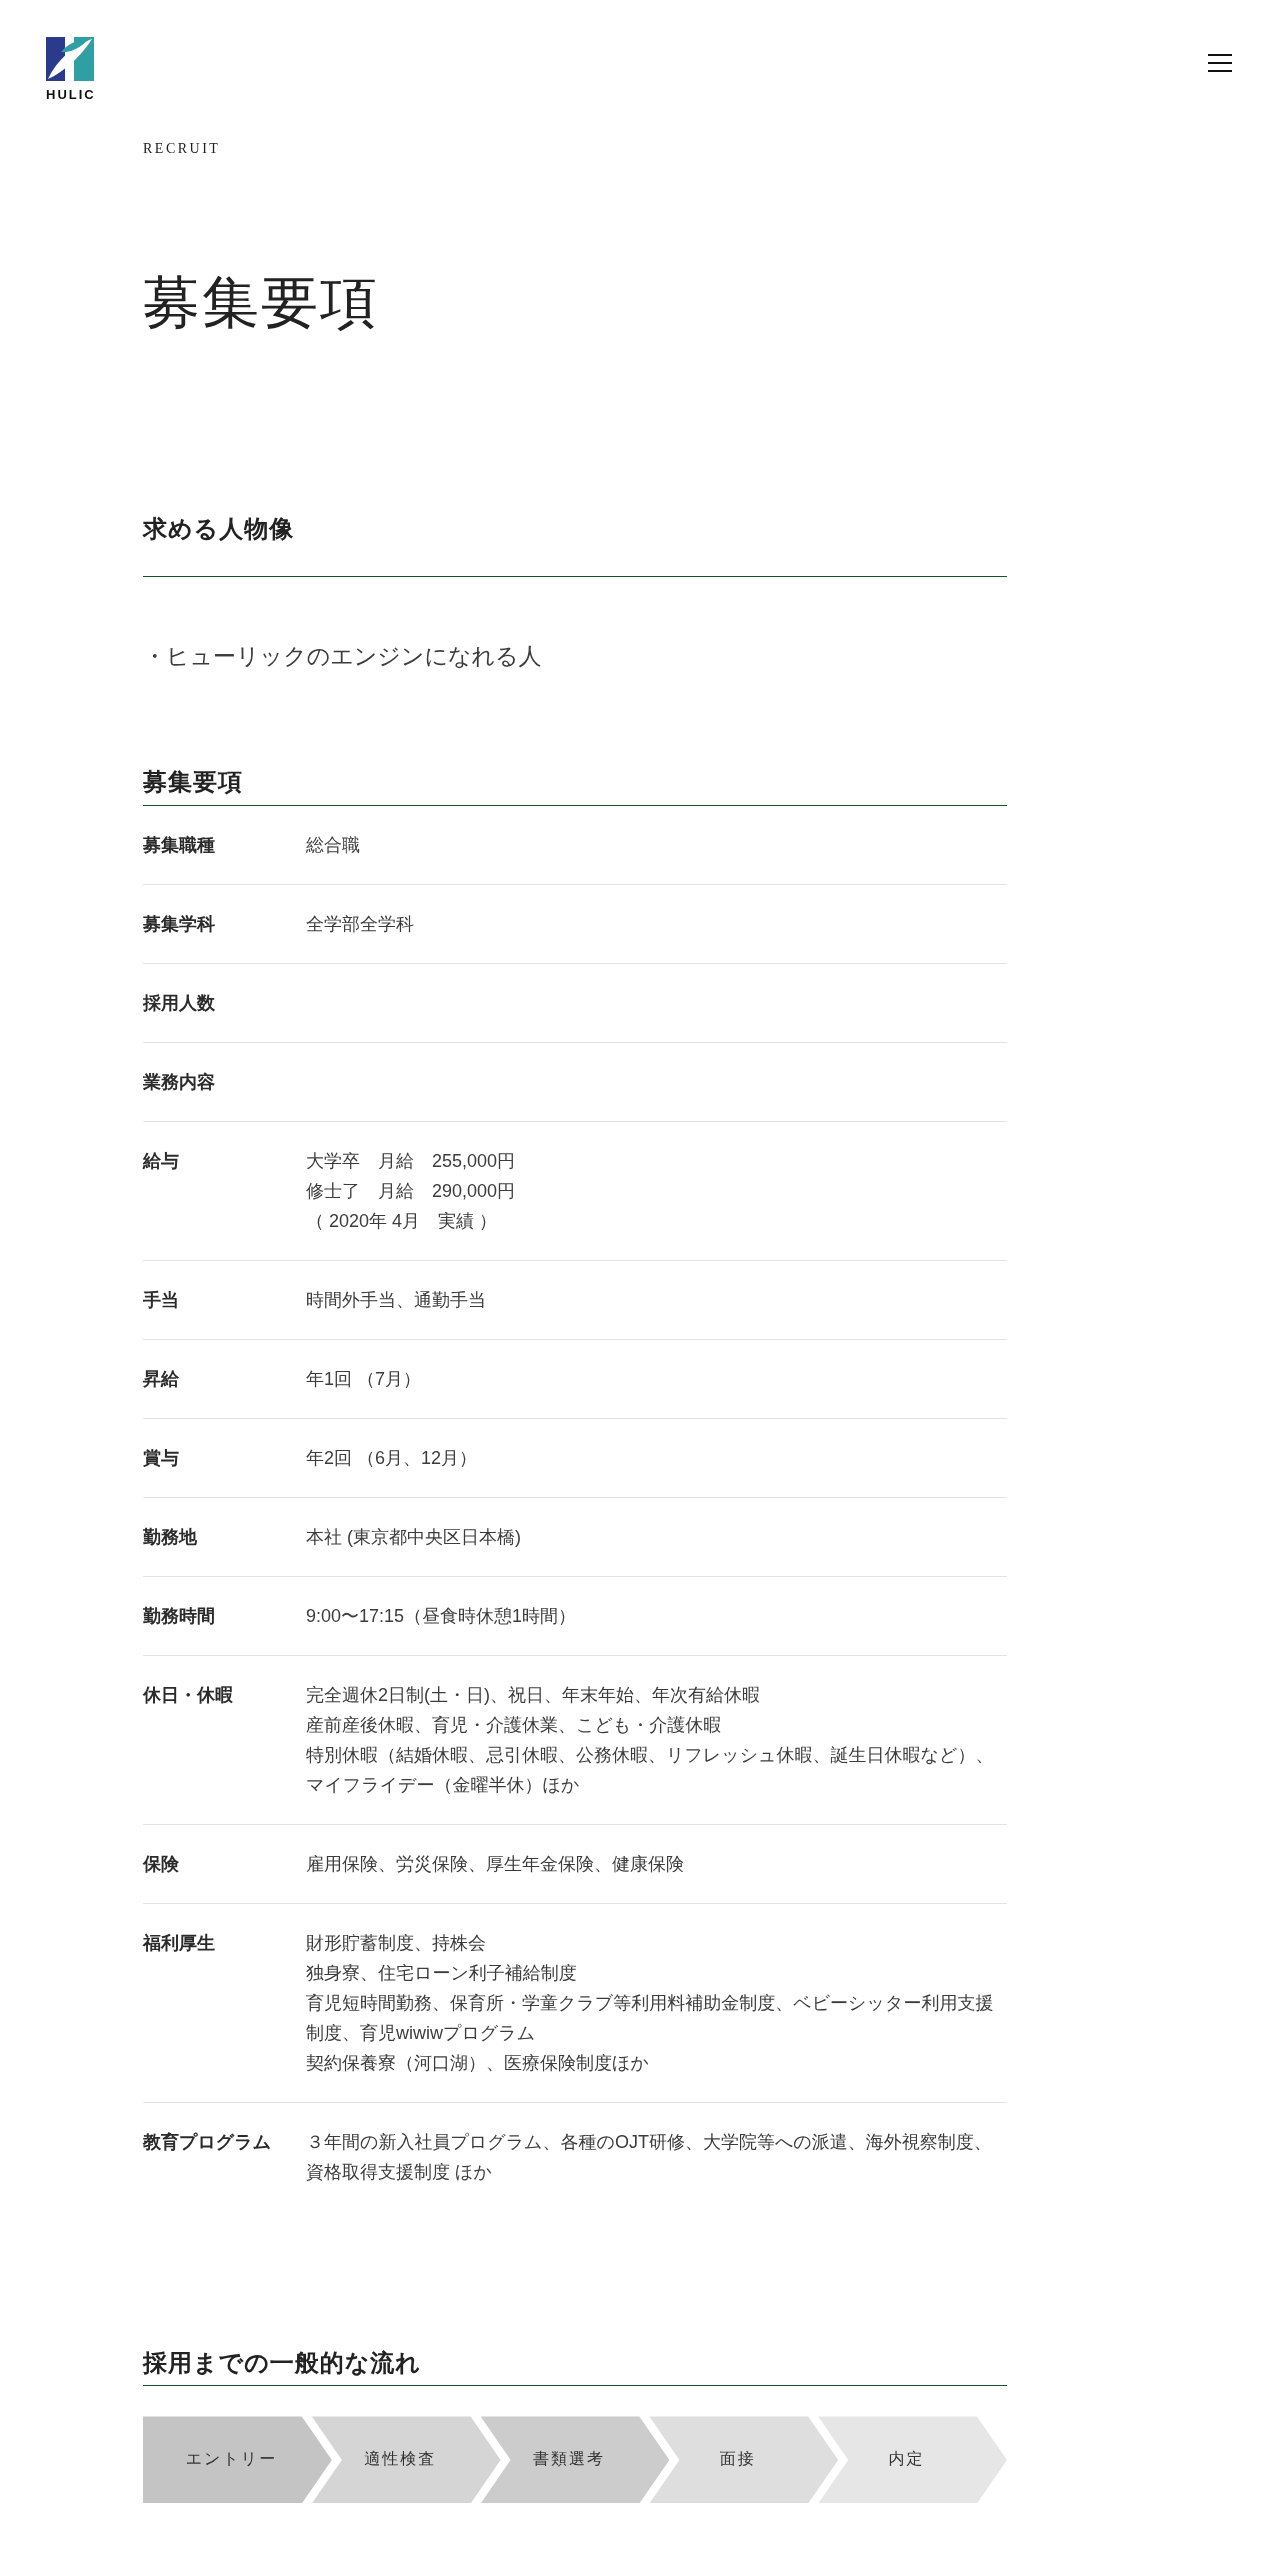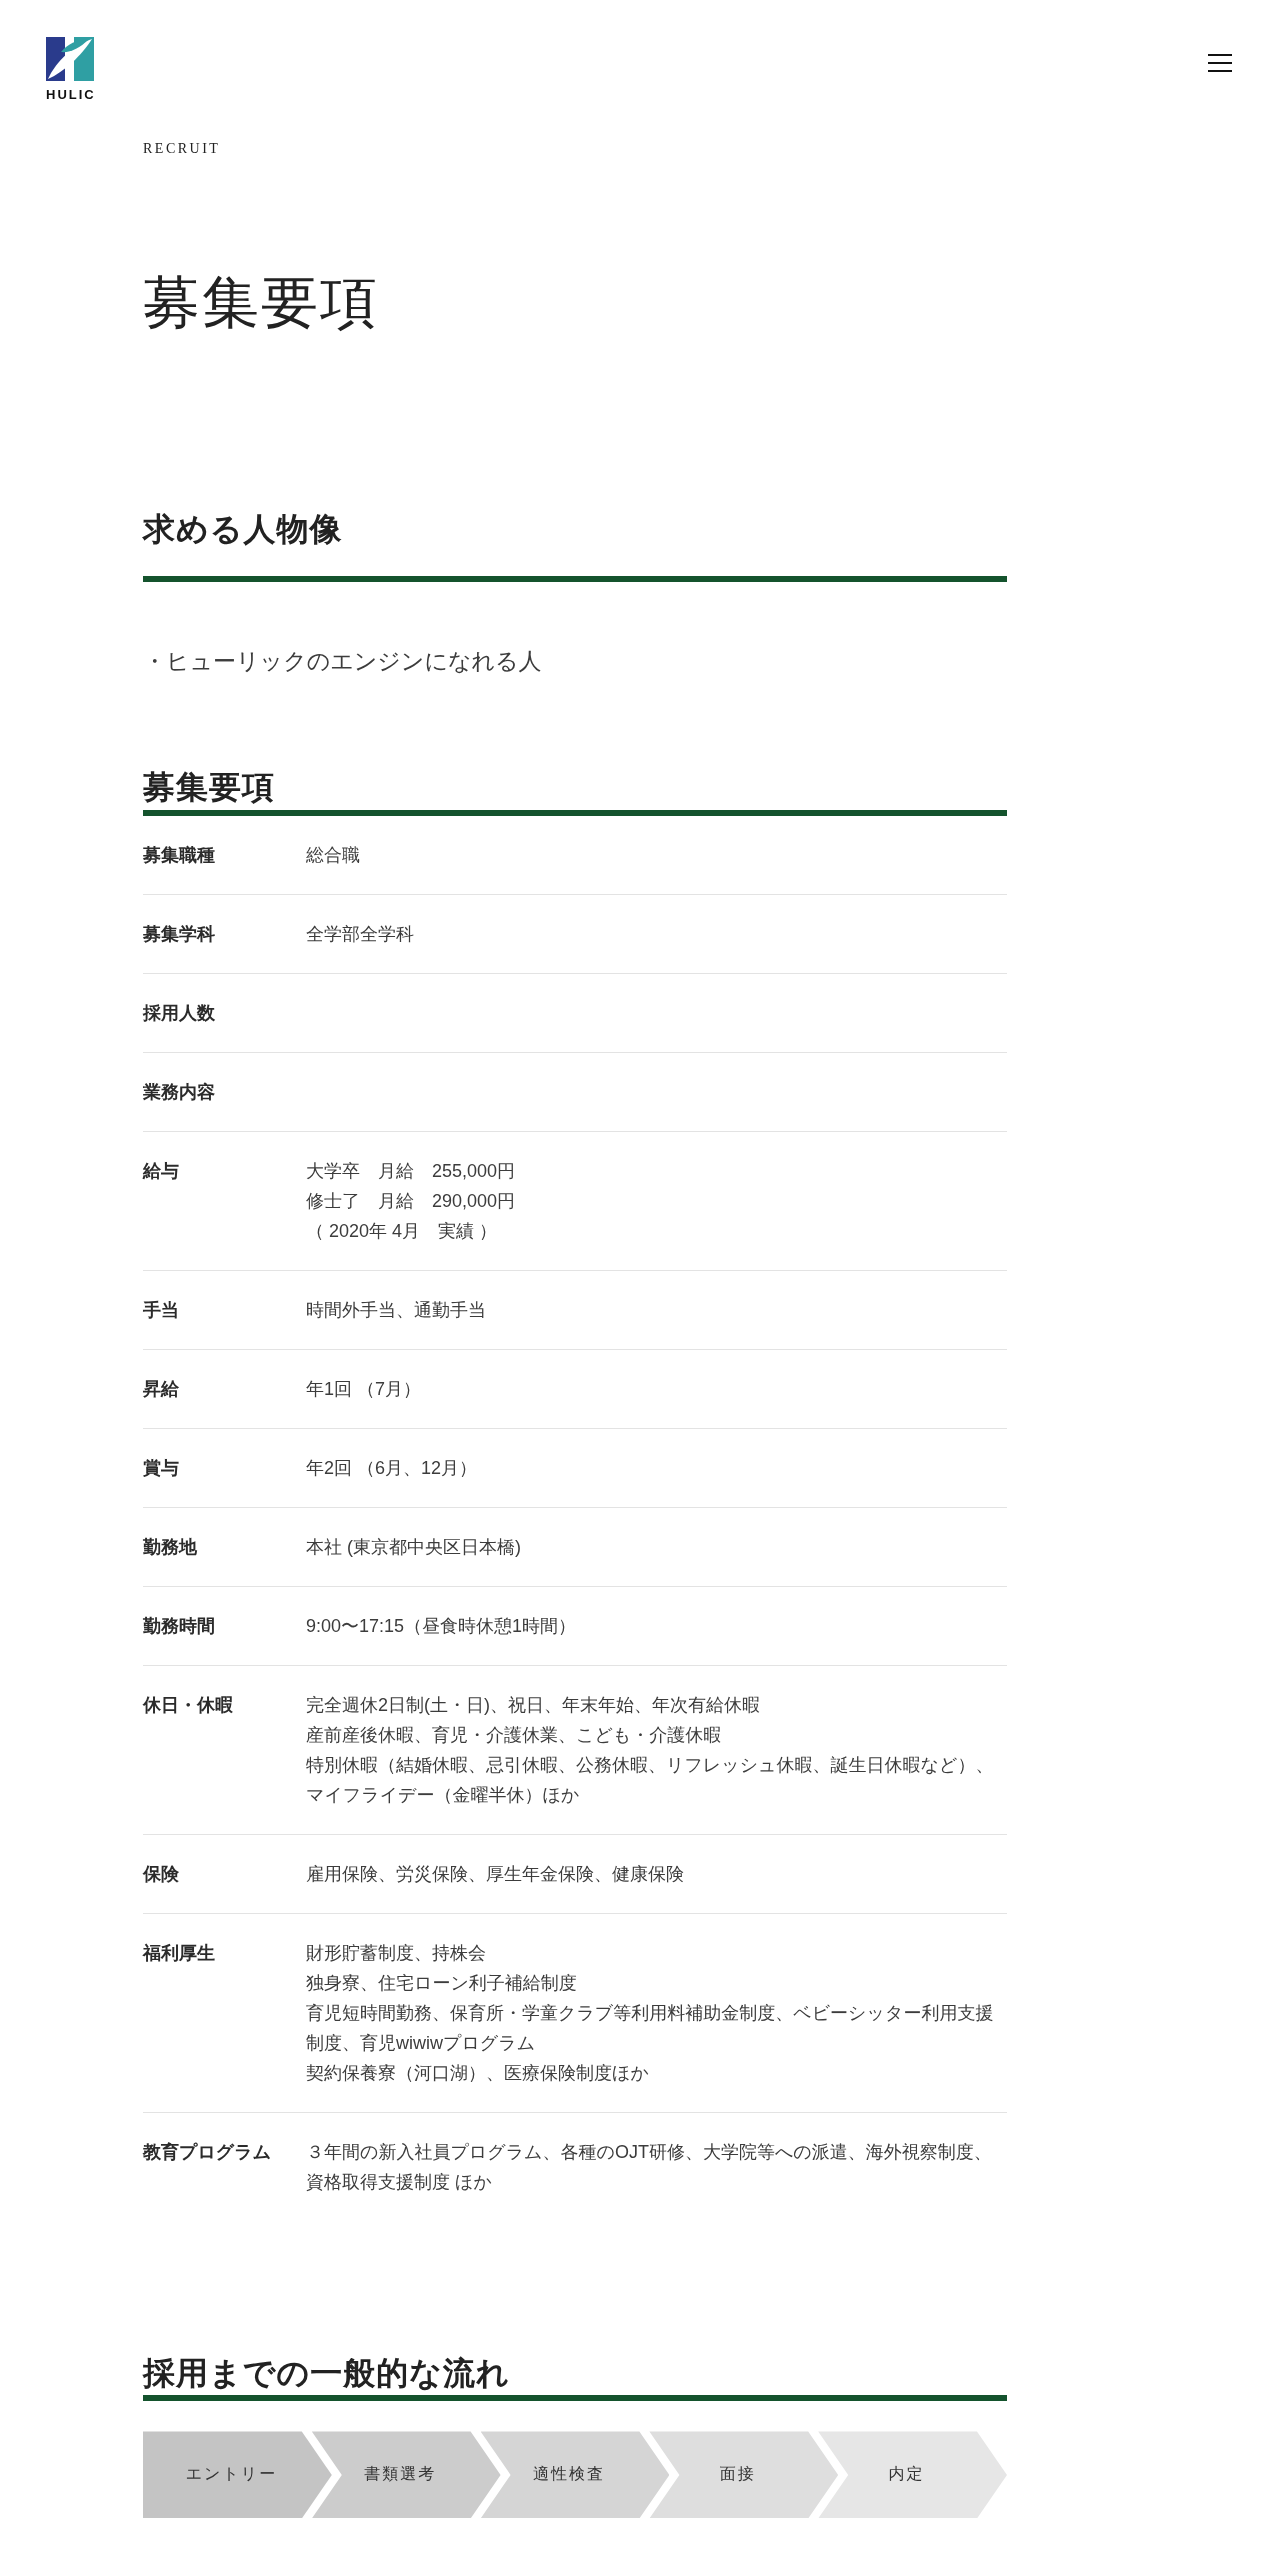--- a/index.html
+++ b/index.html
@@ -14,22 +14,22 @@
              letter-spacing:2px;font-family:"Liberation Sans",sans-serif;}
   .burger{position:absolute;left:1208px;top:54px;width:24px;height:18px;cursor:pointer;
           display:flex;flex-direction:column;justify-content:space-between;}
   .burger span{display:block;height:2.4px;background:#111;}
   
   .main{margin-left:143px;width:864px;}
   .eyebrow{margin:140px 0 0;font-family:"Liberation Serif","DejaVu Serif",serif;
            font-size:14px;line-height:17px;letter-spacing:2.5px;color:#222;}
   .page-title{margin:111px 0 0;font-size:57px;line-height:1.2;font-weight:500;
               letter-spacing:2px;color:#222;}
-  h2.sec{font-size:32px;line-height:38px;font-weight:bold;color:#222;letter-spacing:1px;
-         border-bottom:6px solid #14532d;}
+  h2.sec{font-size:24px;line-height:38px;font-weight:bold;color:#222;letter-spacing:1px;
+         border-bottom:1px solid #14532d;}
   .sec-persona{margin:174px 0 0;padding-bottom:28px;}
   .sec-req{margin:92px 0 0;padding-bottom:4px;}
   .sec-flow{margin:133px 0 0;padding-bottom:3px;}
   .persona-body{margin:64px 0 0;font-size:23px;line-height:30px;color:#3c3c3c;}
   
   .rows{margin:0;}
   .row{display:flex;padding:24px 0;border-bottom:1px solid #e3e3e3;}
   .row:last-child{border-bottom:none;}
   .row .lbl{flex:0 0 163px;font-size:18px;line-height:30px;font-weight:bold;color:#2b2b2b;}
   .row .val{flex:1;font-size:18px;line-height:30px;color:#3c3c3c;white-space:pre-line;}
@@ -135,25 +135,25 @@
         <div class="lbl">教育プログラム</div>
         <div class="val">３年間の新入社員プログラム、各種のOJT研修、大学院等への派遣、海外視察制度、資格取得支援制度 ほか</div>
       </div>
     </div>
 
   <h2 class="sec sec-flow">採用までの一般的な流れ</h2>
   <div class="flow" id="flow">
       <div class="step" style="background: rgb(196, 196, 196);">
         <span class="stp-label">エントリー</span>
       </div>
+      <div class="step" style="background: rgb(213, 213, 213);">
+        <span class="stp-label">適性検査</span>
+      </div>
       <div class="step" style="background: rgb(204, 204, 204);">
         <span class="stp-label">書類選考</span>
-      </div>
-      <div class="step" style="background: rgb(213, 213, 213);">
-        <span class="stp-label">適性検査</span>
       </div>
       <div class="step" style="background: rgb(222, 222, 222);">
         <span class="stp-label">面接</span>
       </div>
       <div class="step" style="background: rgb(230, 230, 230);">
         <span class="stp-label">内定</span>
       </div>
     </div>
 
 </div>

